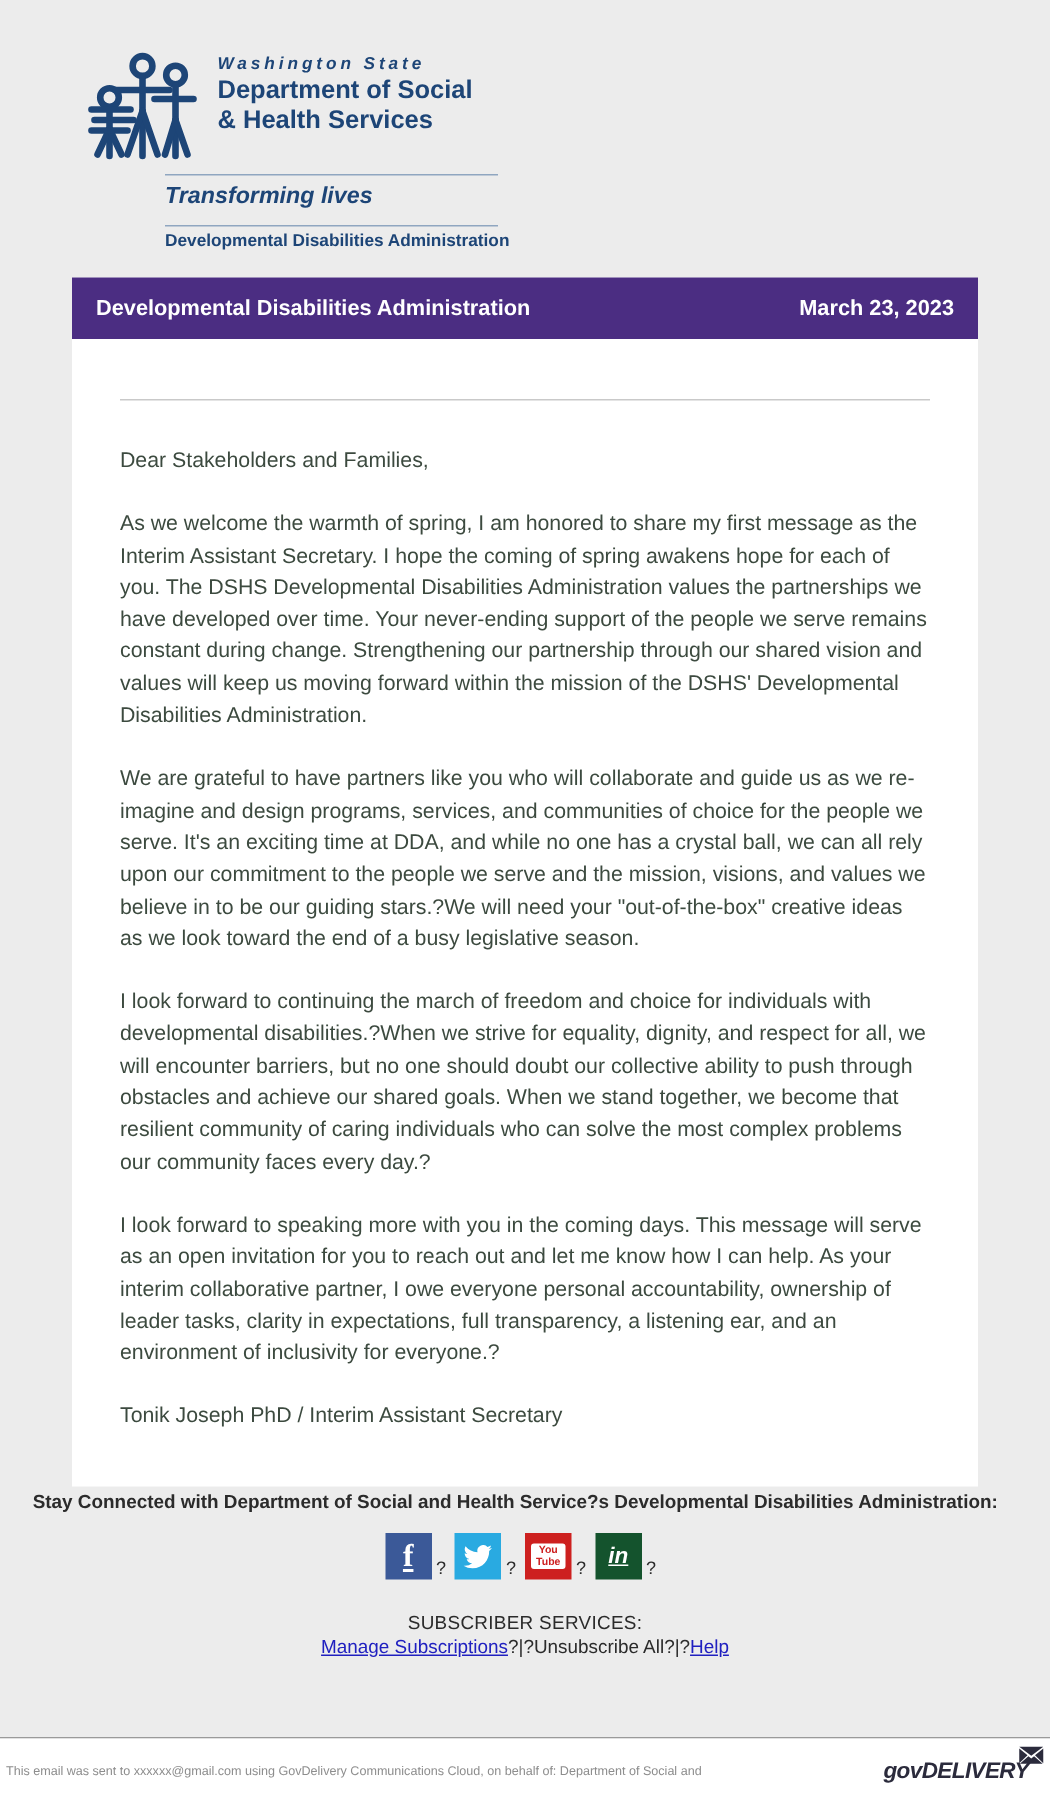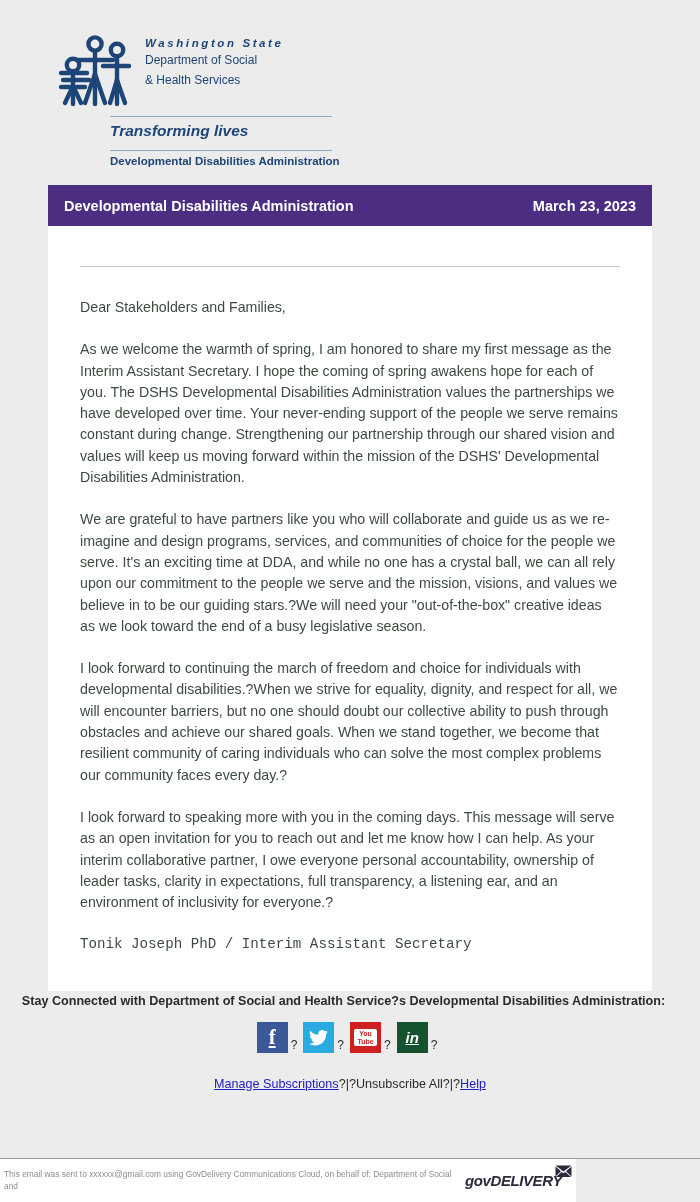--- a/index.html
+++ b/index.html
@@ -16,21 +16,21 @@
   
   .masthead { padding:30px 1px 0 55px; }
   .logo-row { display:flex; align-items:flex-start; }
   .logo-mark { width:80px; height:80px; flex:0 0 80px; }
   .logo-text { margin-left:10px; padding-top:6px; }
   .logo-line1 {
     font-size:11.5px; font-weight:bold; letter-spacing:2.6px;
     color:#1d4577; font-style:italic; line-height:14px;
   }
   .logo-line2 {
-    font-size:12px; font-weight:normal; color:#1d4577;
+    font-size:17px; font-weight:bold; color:#1d4577;
     line-height:20px; letter-spacing:0px;
   }
   .tagline-wrap { width:222px; margin-left:0px; padding-left:0; }
   .rule-thin { height:1px; background:#8fa6c0; margin:6px 0 0 0; width:222px; }
   .tagline {
     font-size:15.5px; font-style:italic; font-weight:bold;
     color:#1d4577; padding:5px 0 4px 0; width:222px;
   }
   .sub-admin {
     font-size:11.5px; font-weight:bold; color:#1d4577;
@@ -51,21 +51,21 @@
     color:#ffffff; font-size:14.5px; font-weight:bold;
   }
   .card-body { padding:0 32px 34px 32px; }
   .body-hr { height:1px; background:#c9c9c9; margin:40px 0 0 0; }
   .letter { padding-top:30px; }
   .letter p {
     margin:0 0 21px 0;
     font-size:14.2px; line-height:21.3px;
     color:#3c4a3f;
   }
-  .letter p:last-child { margin-bottom:1px;font-family:Liberation Mono, monospace; }
+  .letter p:last-child { margin-bottom:1px; }
   .sig { margin-top:13px !important; }
 
   
   .connect {
     text-align:center; padding:22px 21px 0 8px;
     font-size:12.6px; color:#2b2b2b; font-weight:bold;
   }
   .social-row {
     display:flex; justify-content:center; align-items:flex-end;
     gap:0px; padding:14px 0 10px 0;
@@ -94,21 +94,21 @@
   .sub-links { padding-top:2px; }
   .sub-links a { color:#2020c0; text-decoration:underline; }
   .sub-links .plain { color:#2b2b2b; }
 
   
   .bottom-divider {
     position:absolute; left:0; right:0; top:1158px;
     height:1px; background:#9a9a9a;
   }
   .bottom-bar {
-    position:absolute; left:0; top:1159px; width:576px; height:43px;
+    position:absolute; left:0; top:1159px; width:700px; height:43px;
     background:#ffffff; display:flex; align-items:center;
     justify-content:space-between; padding:0 6px 0 4px;
   }
   .fineprint {
     font-size:8.4px; line-height:11.5px; color:#8d8d8d; max-width:565px;
   }
   .gd-logo { position:relative; padding-right:8px; }
   .gd-word {
     font-size:15px; font-weight:bold; font-style:italic;
     color:#2b2b3c; letter-spacing:-0.4px;
@@ -215,20 +215,21 @@
 
     <div class="social-item">
       <a class="soc li" href="#">
           <span>in</span>
         </a>
       <span class="soc-gap">?</span>
     </div>
   </div>
 
   <div class="subscriber">
+    <div class="head">SUBSCRIBER SERVICES:</div>
     <div class="sub-links">
       <a href="#">Manage Subscriptions</a><span class="plain">?|?</span><span class="plain">Unsubscribe All</span><span class="plain">?|?</span><a href="#">Help</a>
     </div>
   </div>
 </div>
 
 <div class="bottom-divider"></div>
 <div class="bottom-bar">
   <div class="fineprint">
     <div>This email was sent to xxxxxx@gmail.com using GovDelivery Communications Cloud, on behalf of: Department of Social and</div>

